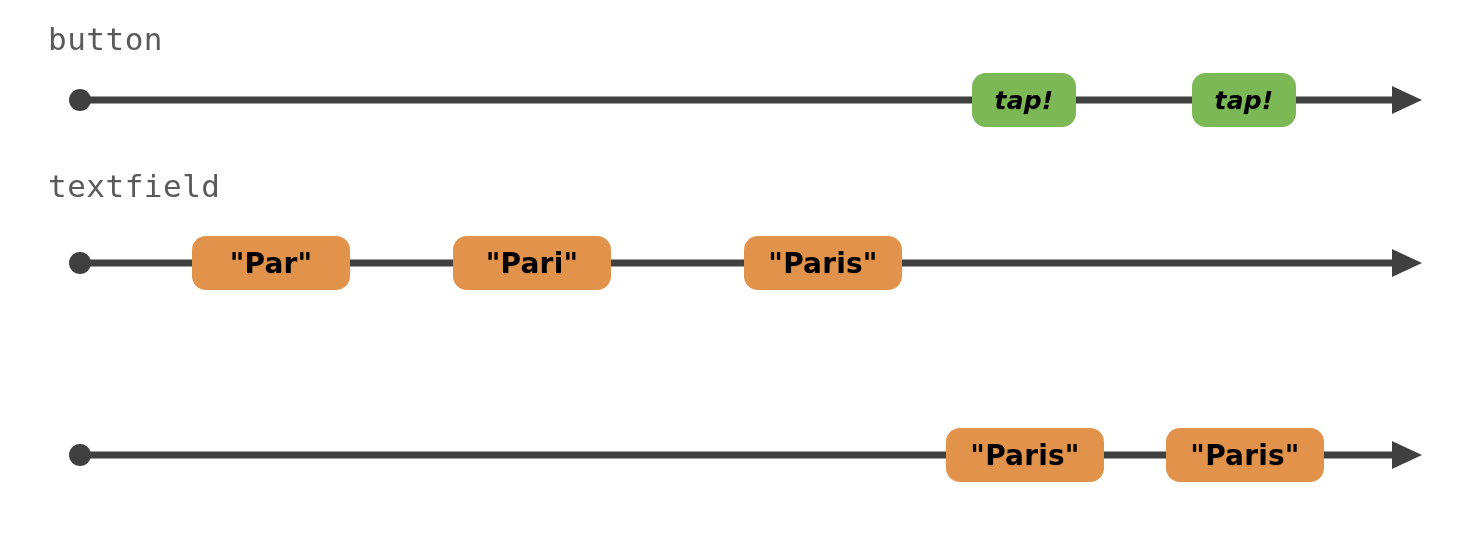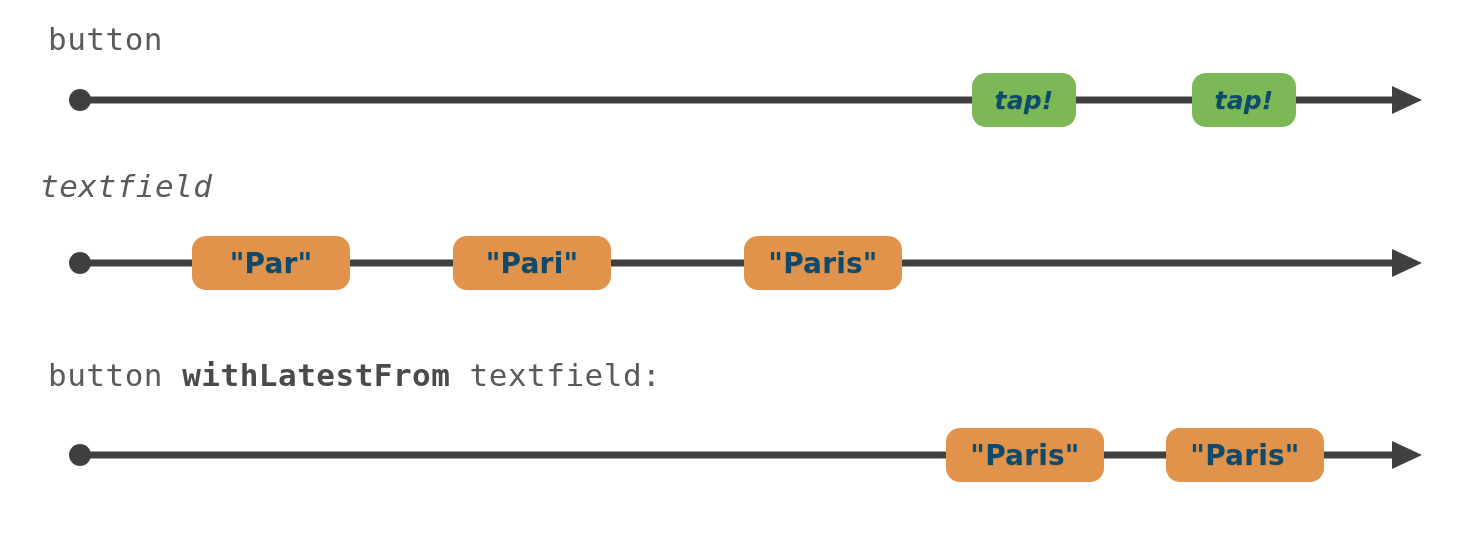--- a/index.html
+++ b/index.html
@@ -53,21 +53,21 @@
   }
 
   
   .marble {
     position: absolute;
     display: flex;
     align-items: center;
     justify-content: center;
     height: 54px;
     border-radius: 14px;
-    color: #0c4a6e;
+    color: #000000;
     box-sizing: border-box;
     padding: 0 4px;
     text-shadow: 0 1px 1px rgba(0,0,0,0.10);
   }
   .marble-green {
     background: #7cb856;
     font-family: "DejaVu Sans", sans-serif;
     font-weight: bold;
     font-style: italic;
     font-size: 25px;
@@ -89,32 +89,31 @@
     <div class="section-label" style="left: 48px; top: 24px;"><span>button</span></div>
     <div class="timeline" style="top: 60px;">
       <svg class="axis-svg" width="1484" height="80">
         <line x1="80" y1="40" x2="1394" y2="40" stroke="#404040" stroke-width="7"></line>
         <circle cx="80" cy="40" r="11" fill="#404040"></circle>
         <polygon points="1392,26 1422,40 1392,54" fill="#404040"></polygon>
       </svg>
       <div class="marble marble-green" style="left: 972px; width: 104px; top: 13px;">tap!</div>
       <div class="marble marble-green" style="left: 1192px; width: 104px; top: 13px;">tap!</div>
     </div>
-    <div class="section-label" style="left: 40px; top: 171px; font-style: italic;"><span>textfield</span></div>
+    <div class="section-label" style="left: 48px; top: 171px;"><span>textfield</span></div>
     <div class="timeline" style="top: 223px;">
       <svg class="axis-svg" width="1484" height="80">
         <line x1="80" y1="40" x2="1394" y2="40" stroke="#404040" stroke-width="7"></line>
         <circle cx="80" cy="40" r="11" fill="#404040"></circle>
         <polygon points="1392,26 1422,40 1392,54" fill="#404040"></polygon>
       </svg>
       <div class="marble marble-orange" style="left: 192px; width: 158px; top: 13px;">"Par"</div>
       <div class="marble marble-orange" style="left: 453px; width: 158px; top: 13px;">"Pari"</div>
       <div class="marble marble-orange" style="left: 744px; width: 158px; top: 13px;">"Paris"</div>
     </div>
-    <div class="section-label" style="left: 48px; top: 360px;"><span>button </span><span class="op">withLatestFrom</span><span> textfield:</span></div>
     <div class="timeline" style="top: 415px;">
       <svg class="axis-svg" width="1484" height="80">
         <line x1="80" y1="40" x2="1394" y2="40" stroke="#404040" stroke-width="7"></line>
         <circle cx="80" cy="40" r="11" fill="#404040"></circle>
         <polygon points="1392,26 1422,40 1392,54" fill="#404040"></polygon>
       </svg>
       <div class="marble marble-orange" style="left: 946px; width: 158px; top: 13px;">"Paris"</div>
       <div class="marble marble-orange" style="left: 1166px; width: 158px; top: 13px;">"Paris"</div>
     </div>
   </div>

